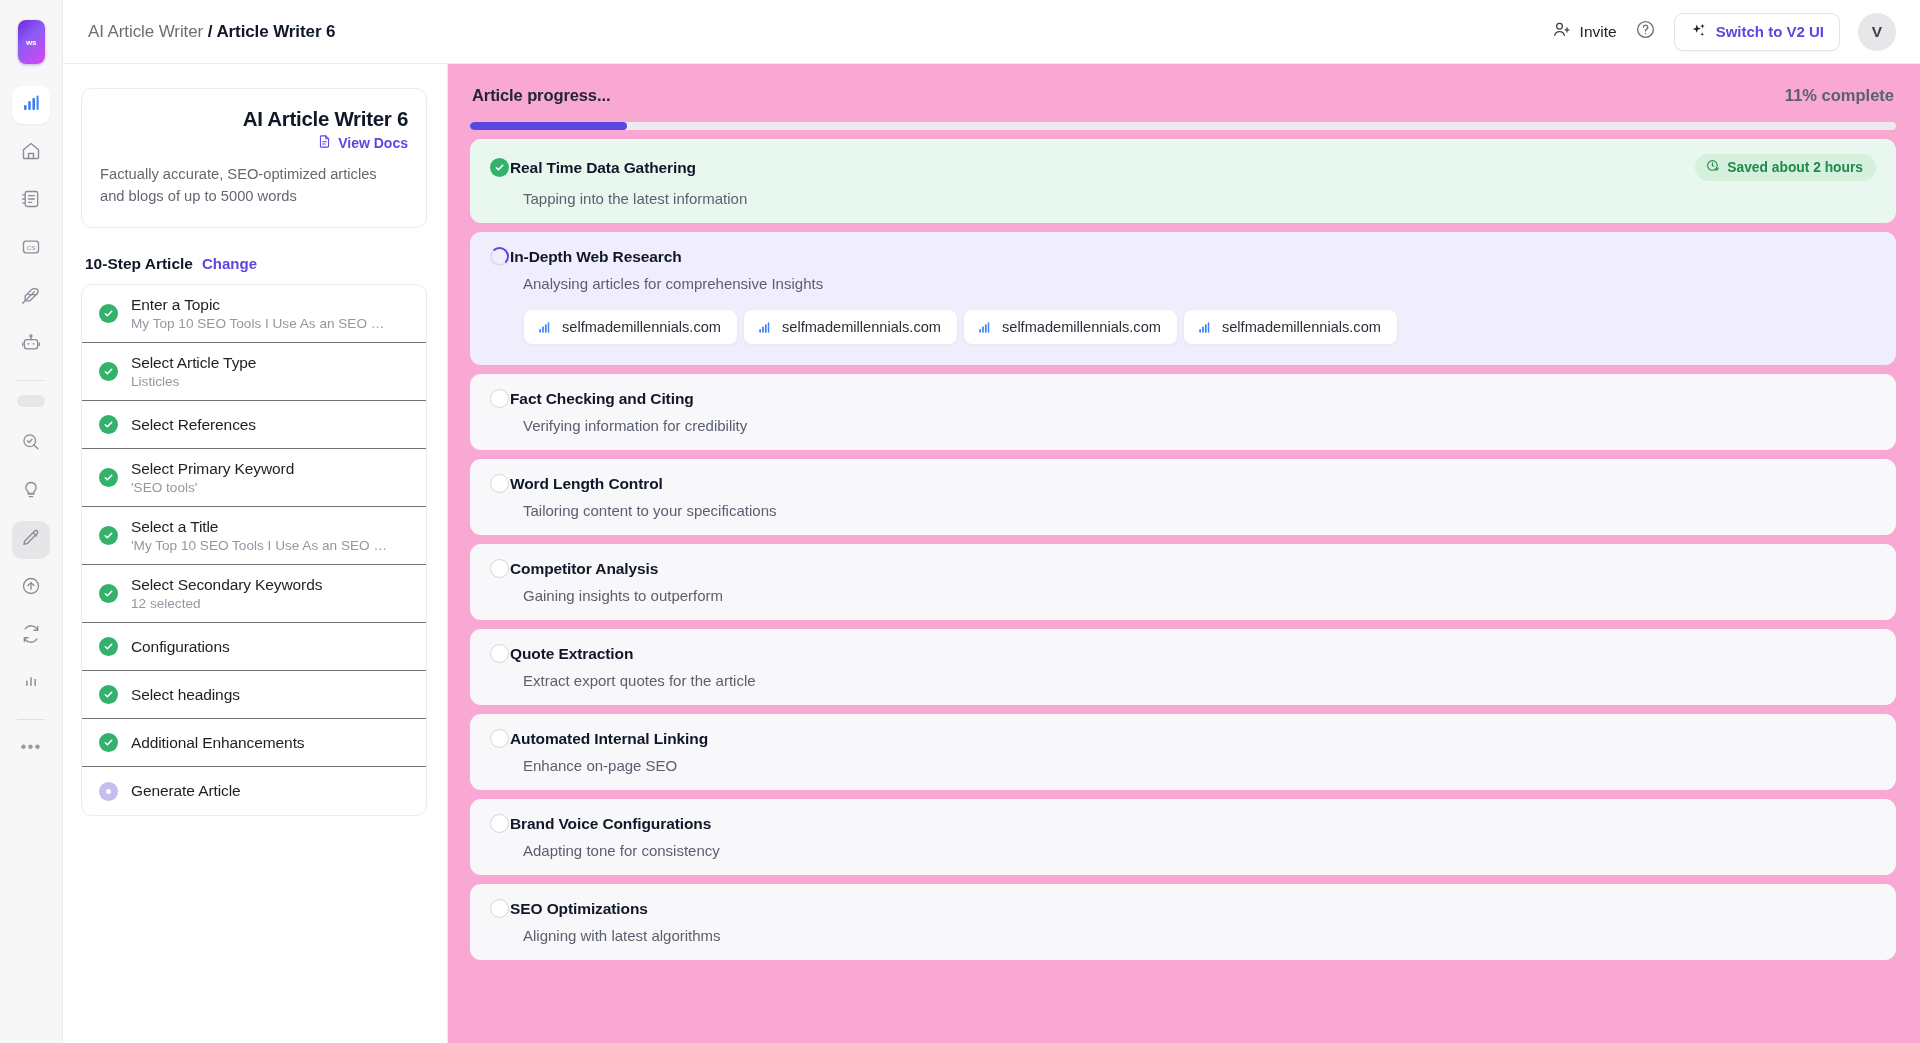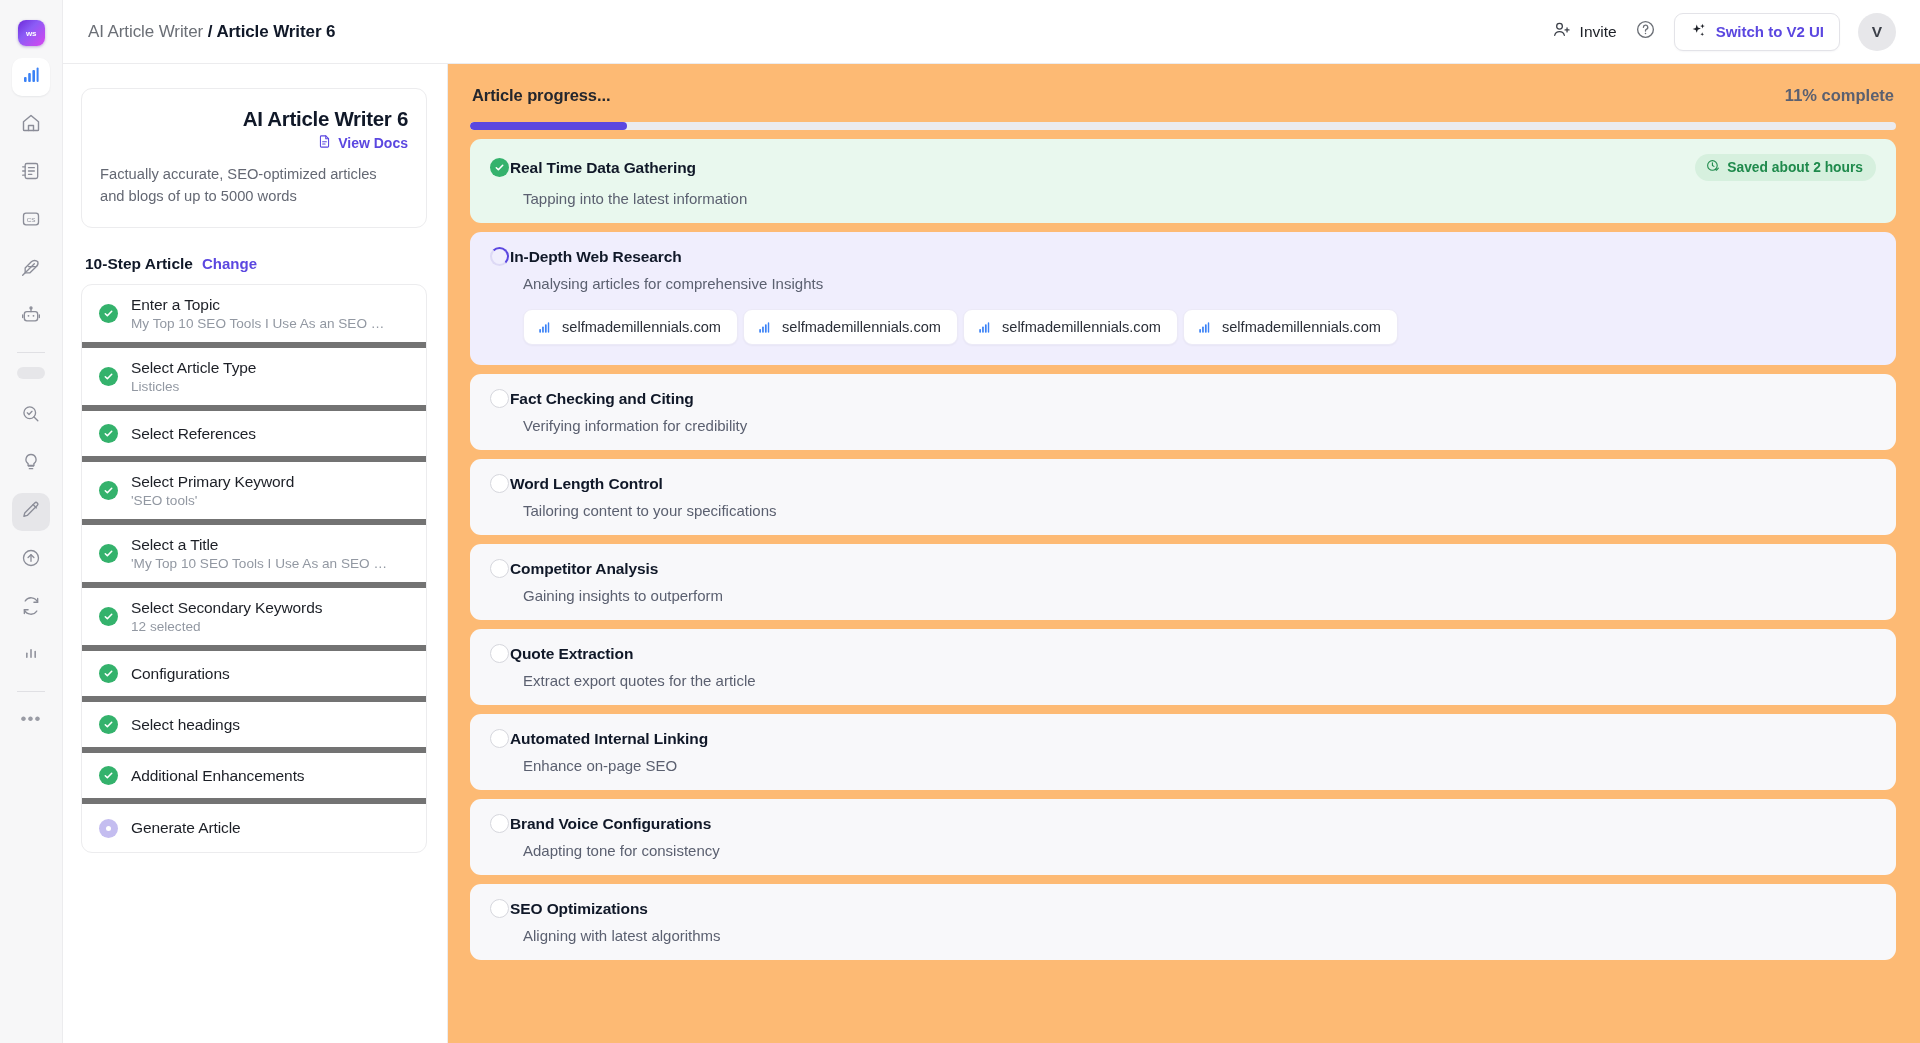--- a/index.html
+++ b/index.html
@@ -14,25 +14,25 @@
 
   
   .rail {
     width: 63px; flex: 0 0 63px; height: 1043px;
     background: #f7f7f8;
     border-right: 1px solid #ececee;
     display: flex; flex-direction: column; align-items: center;
     padding-top: 10px;
   }
   .logo {
-    width: 27px; height: 26px; border-radius: 8px;
+    width: 27px; height: 44px; border-radius: 8px;
     background: linear-gradient(135deg,#6d28d9 0%,#8b5cf6 40%,#d946ef 100%);
     display: flex; align-items: center; justify-content: center;
     color: #fff; font-size: 8px; font-weight: 700; letter-spacing: -.3px;
-    margin-top: 10px; margin-bottom: 12px;
+    margin-top: 10px; margin-bottom: 22px;
     box-shadow: 0 1px 3px rgba(80,40,160,.35);
   }
   .rail-btn {
     width: 38px; height: 38px; border-radius: 10px;
     display: flex; align-items: center; justify-content: center;
     margin-bottom: 10px; color: #8b8d98; background: transparent;
     cursor: pointer;
   }
   .rail-btn.active-white { background: #ffffff; box-shadow: 0 1px 2px rgba(16,24,40,.07); }
   .rail-btn.active-grey { background: #e6e6e9; }
@@ -93,21 +93,21 @@
   .infocard-desc { margin-top: 11px; font-size: 14.7px; line-height: 1.5; color: #646873; max-width: 300px; }
 
   .steps-head { margin: 27px 0 11px 4px; display: flex; align-items: baseline; gap: 9px; }
   .steps-head-title { font-size: 15.5px; font-weight: 700; color: #101828; }
   .steps-head-change { font-size: 15px; font-weight: 600; color: #5b47e0; cursor: pointer; }
 
   .steplist { border: 1px solid #ececee; border-radius: 11px; overflow: hidden; background: #fff; }
   .steprow {
     display: flex; align-items: center; gap: 13px;
     padding: 13px 16px 13px 17px;
-    border-bottom: 6px solid #737373; min-height: 48px; cursor: pointer;
+    border-bottom: 1px solid #737373; min-height: 48px; cursor: pointer;
   }
   .steprow:last-child { border-bottom: none; }
   .steprow.sub { padding-top: 11px; padding-bottom: 11px; }
   .check {
     width: 19px; height: 19px; flex: 0 0 19px; border-radius: 50%;
     background: #34b26c; display: flex; align-items: center; justify-content: center;
   }
   .check svg { display: block; }
   .dotmark {
     width: 19px; height: 19px; flex: 0 0 19px; border-radius: 50%;
@@ -115,21 +115,21 @@
   }
   .dotmark i { width: 5px; height: 5px; border-radius: 50%; background: #fff; display:block; }
   .steptext { min-width: 0; }
   .steplabel { font-size: 15.5px; color: #1c1f26; letter-spacing: -.1px; }
   .stepsub {
     font-size: 13.6px; color: #9298a2; margin-top: 2px;
     white-space: nowrap; overflow: hidden; text-overflow: ellipsis; max-width: 262px;
   }
 
   
-  .mainpanel { flex: 1; min-width: 0; padding: 22px 24px 0 22px; overflow: hidden; background: #fdba74; }
+  .mainpanel { flex: 1; min-width: 0; padding: 22px 24px 0 22px; overflow: hidden; background: #f9a8d4; }
   .progress-head { display: flex; align-items: baseline; padding: 0 2px; }
   .progress-title { font-size: 16.5px; font-weight: 600; color: #23262d; letter-spacing: -.1px; }
   .progress-pct { margin-left: auto; font-size: 16.5px; font-weight: 600; color: #5b6070; }
   .progress-track {
     margin-top: 17px; height: 8px; border-radius: 5px; background: #ebebef; overflow: hidden;
   }
   .progress-fill { height: 100%; border-radius: 5px; background: #5b47e0; }
 
   .taskcard {
     border-radius: 11px; padding: 15px 20px 16px 20px; margin-top: 9px;

